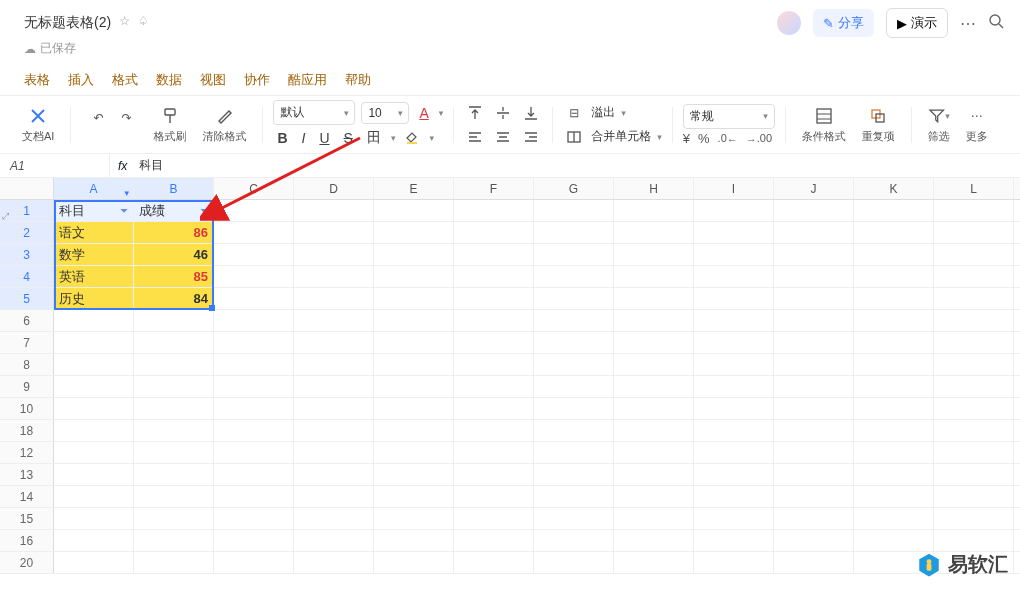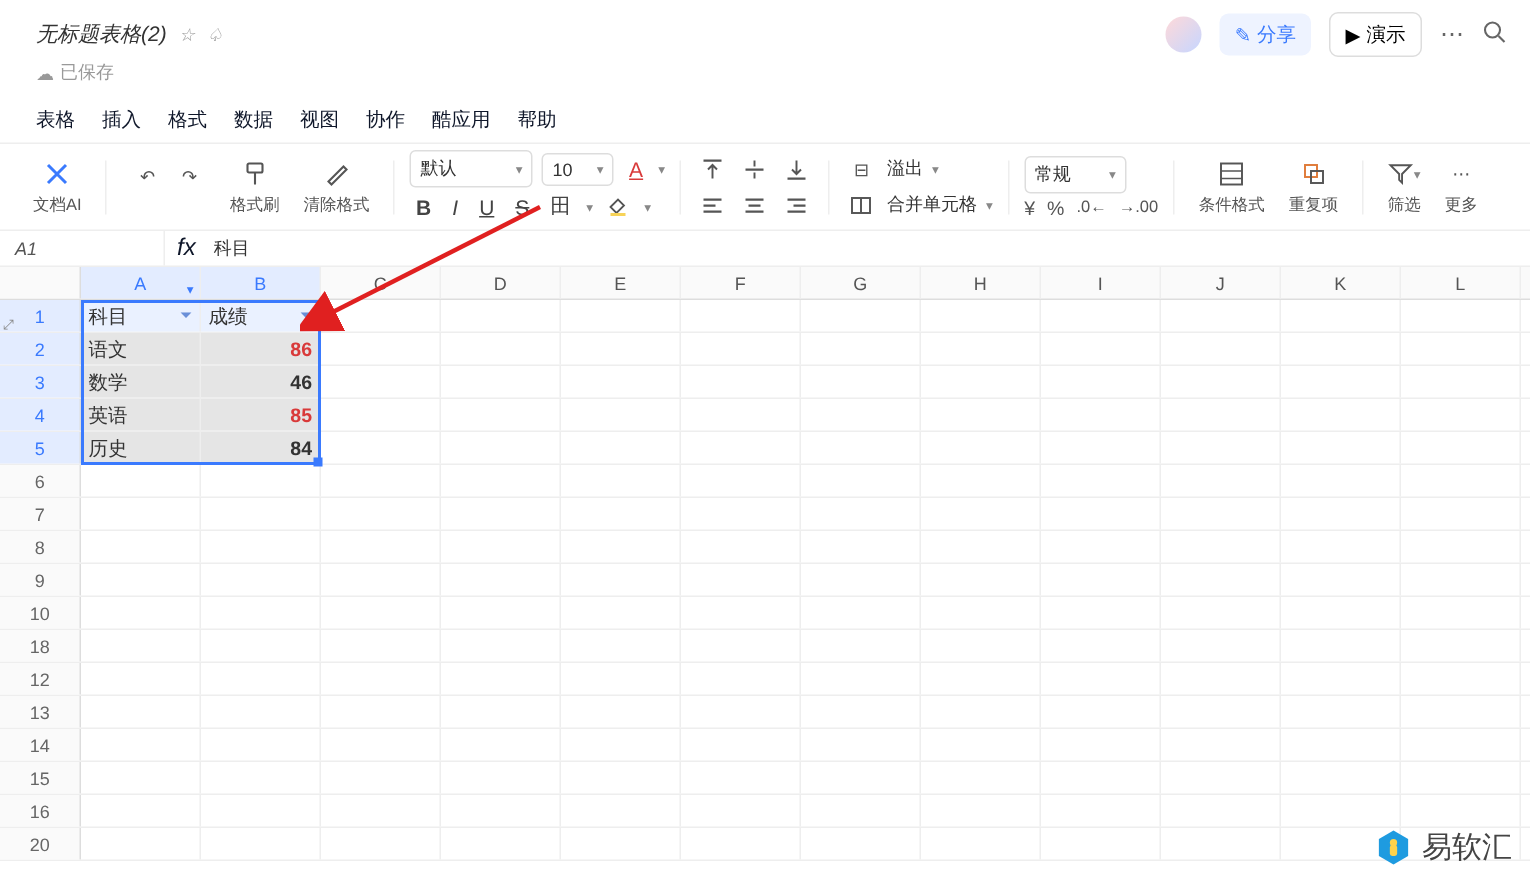--- a/index.html
+++ b/index.html
@@ -1,81 +1,81 @@
 <!DOCTYPE html>
 <html><head>
 <meta charset="utf-8">
 <style>
 * { margin: 0; padding: 0; box-sizing: border-box; font-family: "Microsoft YaHei", Arial, sans-serif; }
 body { background: #fff; width: 1020px; height: 590px; overflow: hidden; font-size: 12px; color: #333; }
 
 .titlebar { display: flex; align-items: center; justify-content: space-between; padding: 8px 16px 2px 24px; }
-.titlebar-left { display: flex; align-items: center; gap: 8px; font-style: italic; }
+.titlebar-left { display: flex; gap: 8px; }
 .doc-title { font-size: 14px; color: #333; }
 .star-icon, .bell-icon { color: #999; cursor: pointer; }
 .titlebar-right { display: flex; align-items: center; gap: 12px; }
 .avatar { width: 24px; height: 24px; border-radius: 50%; background: linear-gradient(135deg,#ffd9d9,#c6d6ff); }
 .share-btn { background: #eef3ff; color: #3a7afe; border: none; border-radius: 6px; padding: 5px 10px; font-size: 13px; cursor: pointer; display: flex; align-items: center; gap: 4px; }
 .demo-btn { background: #fff; border: 1px solid #ddd; border-radius: 6px; padding: 5px 10px; font-size: 13px; cursor: pointer; display: flex; align-items: center; gap: 4px; }
 .more-btn, .search-btn { color: #666; cursor: pointer; font-size: 16px; }
 
 .saved-row { padding: 0 24px 8px; color: #999; font-size: 12px; display: flex; align-items: center; gap: 4px; }
 
-.menubar { display: flex; gap: 18px; padding: 6px 24px 6px; font-size: 13px; color: #0f172a; border-bottom: 1px solid #eee; }
+.menubar { display: flex; gap: 18px; padding: 6px 24px 6px; font-size: 13px; color: #a16207; border-bottom: 1px solid #eee; }
 .menubar span { cursor: pointer; }
 
 .toolbar { display: flex; align-items: center; padding: 4px 16px; border-bottom: 1px solid #eee; gap: 4px; }
 .tb-group { display: flex; flex-direction: column; align-items: center; gap: 2px; padding: 0 6px; }
 .tb-group-label { font-size: 11px; color: #555; }
 .tb-row { display: flex; align-items: center; gap: 6px; }
 .tb-icon { width: 22px; height: 22px; display: flex; align-items: center; justify-content: center; color: #555; cursor: pointer; border-radius: 4px; }
 .tb-icon.blue { color: #3a7afe; }
 .tb-sep { width: 1px; height: 36px; background: #eee; margin: 0 6px; }
 .tb-select { border: 1px solid #ddd; border-radius: 4px; padding: 3px 6px; font-size: 12px; background: #fff; display: flex; align-items: center; gap: 4px; cursor: pointer; }
 .tb-select.font { width: 82px; justify-content: space-between; }
 .tb-select.size { width: 48px; justify-content: space-between; }
-.tb-select.fmt { width: 68px; justify-content: space-between; align-items: center; }
+.tb-select.fmt { width: 92px; justify-content: space-between; align-items: center; }
 .fmt-btn { font-size: 14px; cursor: pointer; padding: 2px 4px; color: #444; }
 .fmt-btn.bold { font-weight: bold; }
 .fmt-btn.italic { font-style: italic; }
 .fmt-btn.underline { text-decoration: underline; }
 .fmt-btn.strike { text-decoration: line-through; }
 .drop-caret { font-size: 9px; color: #888; }
 .currency-row { display:flex; gap:8px; align-items:center; font-size:13px; color:#555; }
 .double-stack { display:flex; flex-direction:column; gap:2px; }
 
 .namebox-row { display: flex; align-items: center; border-bottom: 1px solid #eee; height: 24px; }
 .namebox { width: 110px; padding: 0 10px; font-size: 12px; color: #555; border-right: 1px solid #eee; height: 100%; display:flex; align-items:center;font-style:italic; }
-.fx-label { padding: 0 8px; color: #0f172a; font-style: italic; font-size: 16px; }
+.fx-label { padding: 0 8px; color: #0f172a; font-style: italic; font-size: 12px; }
 .formula-text { font-size: 12px; color: #333; padding: 0 4px; }
 
 .sheet { position: relative; }
 .col-headers { display: flex; height: 22px; background: #fafafa; border-bottom: 1px solid #ddd; }
 .corner { width: 54px; border-right: 1px solid #ddd; background: #fafafa; }
 .col-h { width: 80px; border-right: 1px solid #eee; text-align: center; font-size: 12px; color: #555; line-height: 22px; cursor: pointer; }
 .col-h.sel { background: #e3ecff; color: #3a7afe; position: relative; }
 .col-h.sel .col-caret { position: absolute; right: 4px; top: 4px; font-size: 9px; color: #3a7afe; }
 
 .row { display: flex; height: 22px; border-bottom: 1px solid #eee; }
 .row-h { width: 54px; border-right: 1px solid #ddd; background: #fafafa; text-align: center; font-size: 12px; color: #666; line-height: 22px; cursor: pointer; position: relative; }
 .row-h.sel { background: #e3ecff; color: #3a7afe; }
 .expand-ic { position: absolute; left: 2px; top: 5px; font-size: 9px; color: #888; }
 .cell { width: 80px; border-right: 1px solid #eee; padding: 0 5px; font-size: 13px; line-height: 22px; overflow: hidden; white-space: nowrap; }
 .cell.header-cell { background: #eaf1ff; display: flex; align-items: center; justify-content: space-between; }
-.cell.data-cell { background: #e5e5e5; }
+.cell.data-cell { background: #fde047; }
 .cell.num { text-align: right; font-weight: bold; }
 .cell.redv { color: #d93a3a; }
 .filter-ic { font-size: 10px; color: #6a8fd8; }
 
 .selection-border { position: absolute; border: 2px solid #3a7afe; pointer-events: none; }
 .sel-handle { position: absolute; width: 6px; height: 6px; background: #3a7afe; right: -3px; bottom: -3px; }
 
 .arrow-svg { position: absolute; pointer-events: none; }
 
-.watermark { position: absolute; right: 12px; bottom: 12px; display: flex; align-items: center; gap: 6px; font-size: 20px; font-weight: normal; color: #444; }
+.watermark { position: absolute; right: 12px; bottom: 12px; display: flex; align-items: center; gap: 6px; font-size: 20px; font-weight: bold; color: #444; }
 .wm-logo { width: 26px; height: 26px; }
 </style>
 </head>
 <body>
 
 <div class="titlebar">
   <div class="titlebar-left">
     <span class="doc-title">无标题表格(2)</span>
     <span class="star-icon">☆</span>
     <span class="bell-icon">♤</span>

